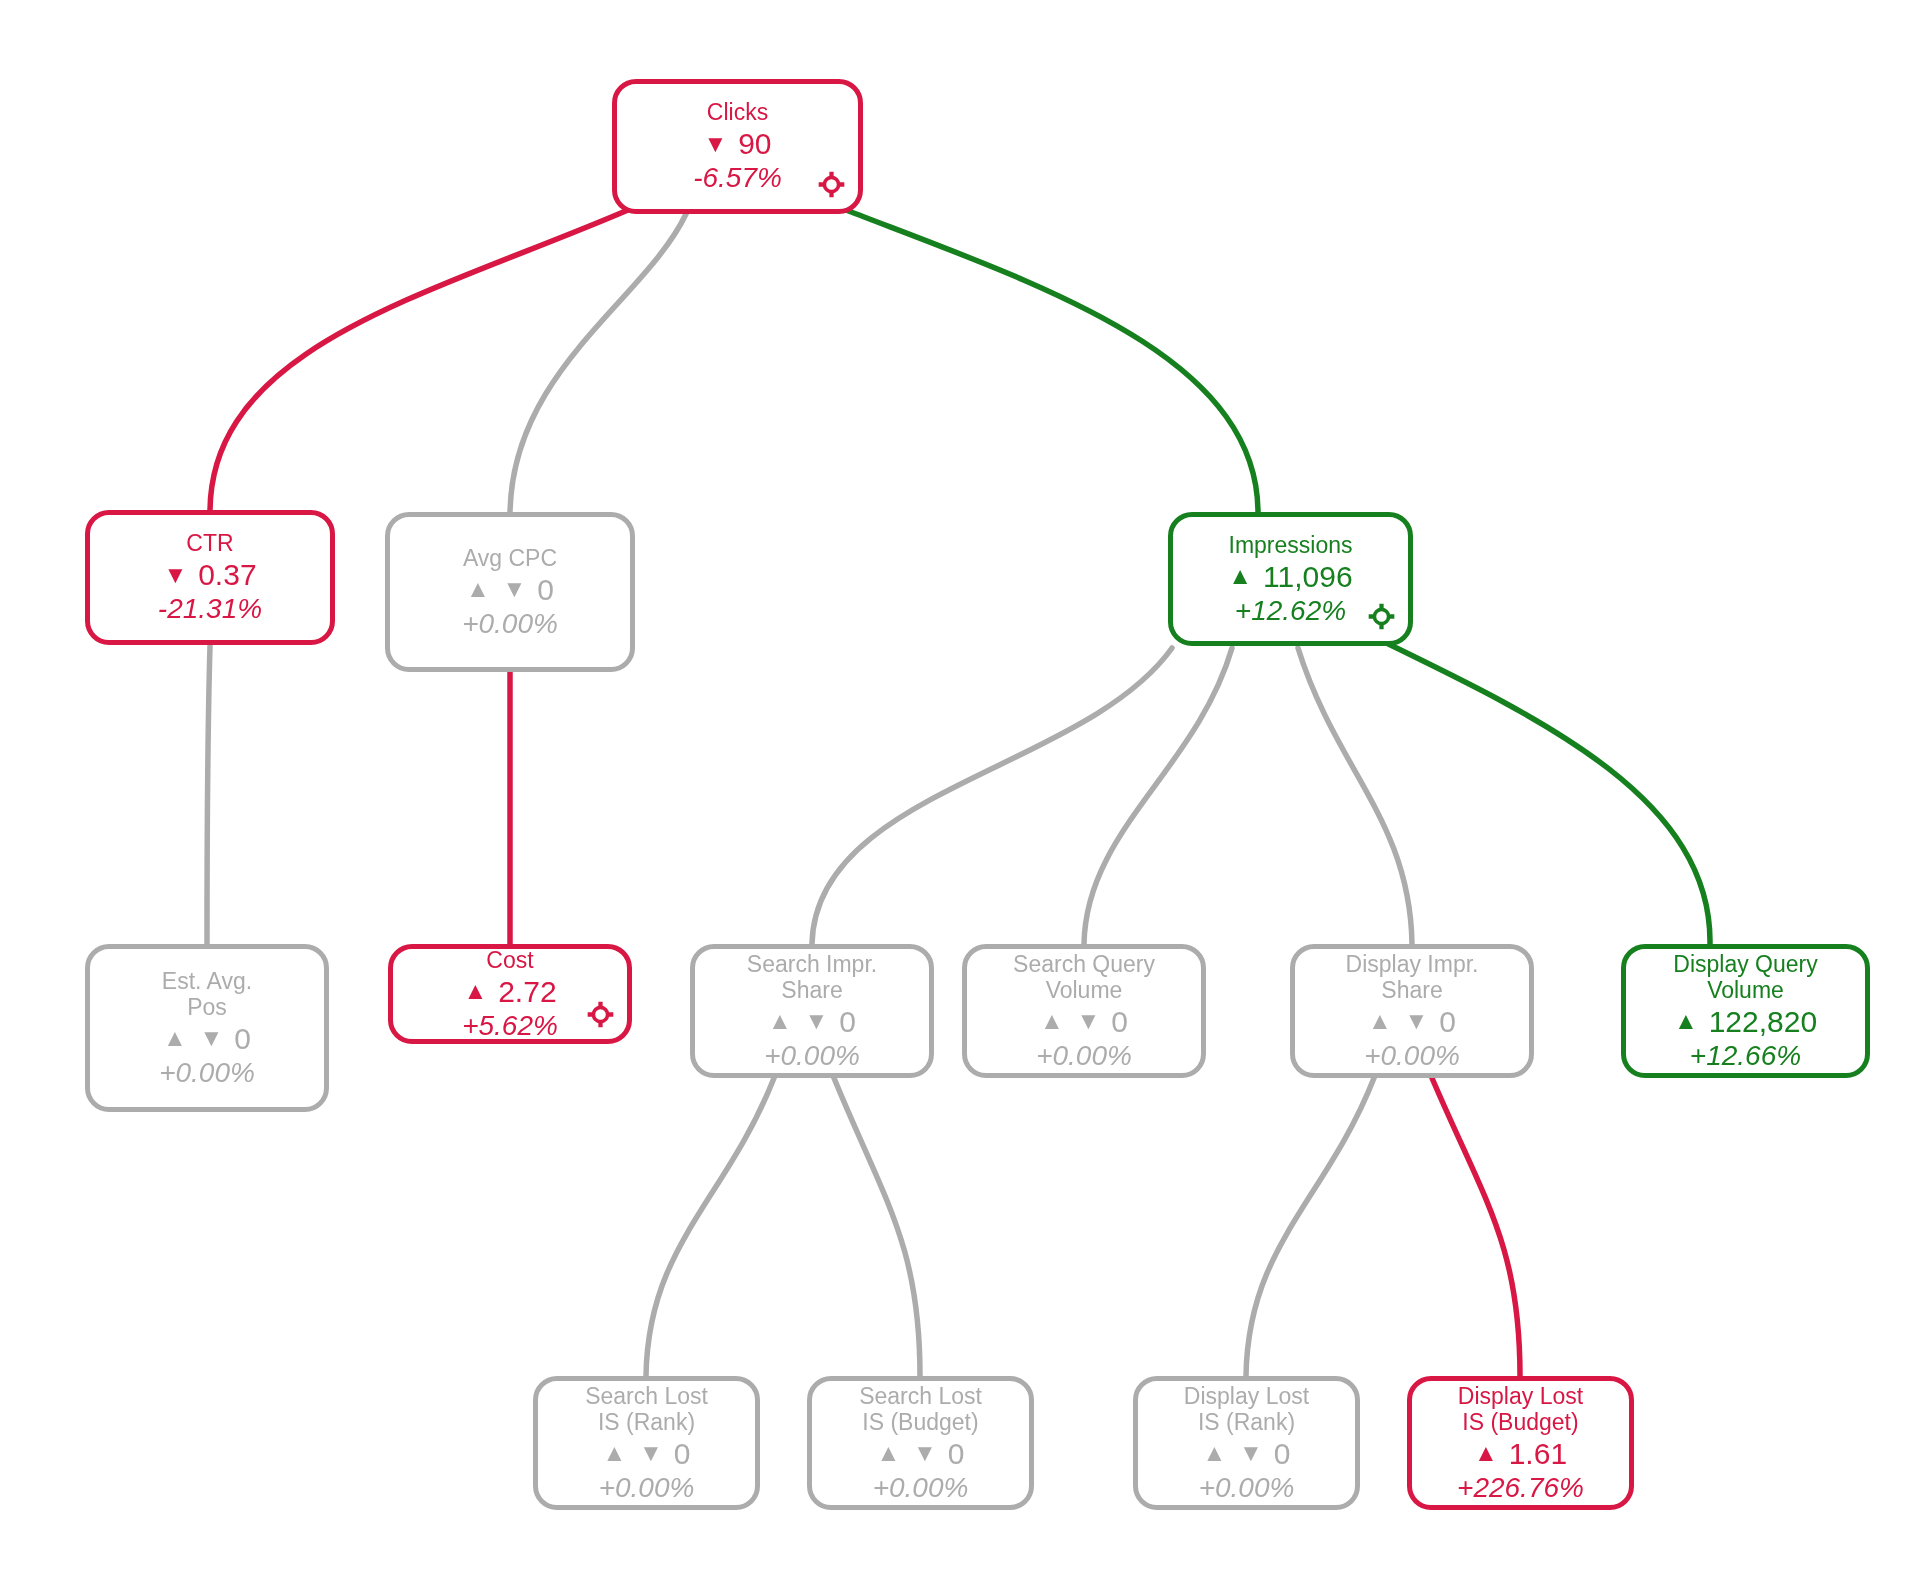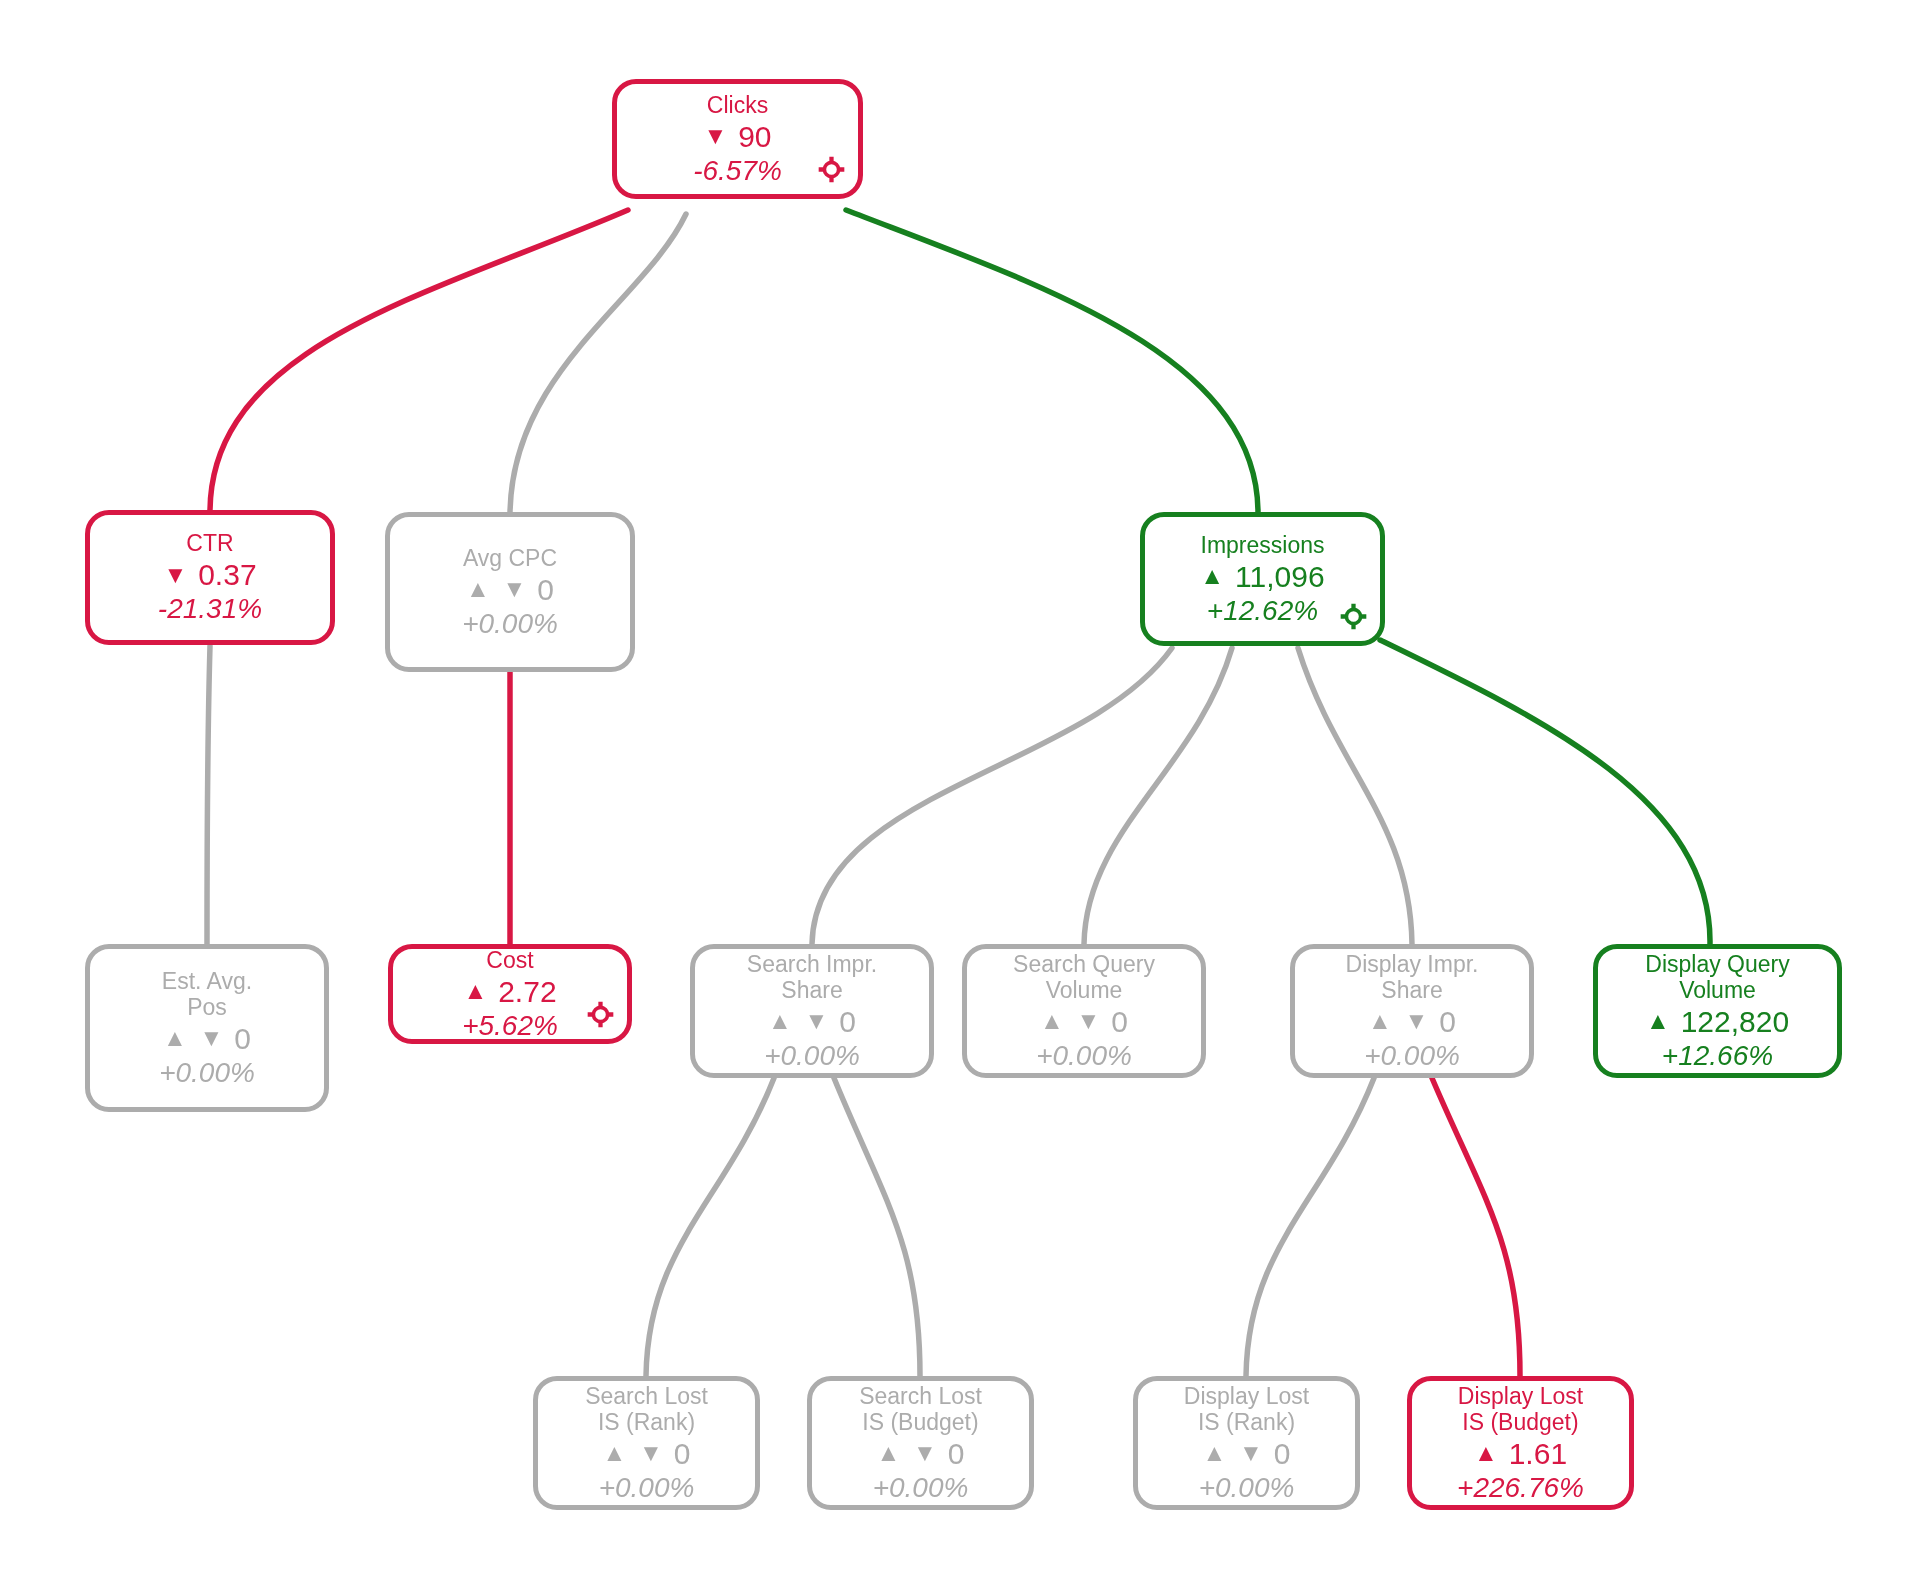--- a/index.html
+++ b/index.html
@@ -35,21 +35,21 @@
     display: flex;
     flex-direction: column;
     justify-content: center;
     align-items: center;
     text-align: center;
     color: var(--neutral);
     padding: 4px 8px;
     cursor: pointer;
   }
   .node.negative { border-color: var(--negative); color: var(--negative); }
-  .node.positive { border-color: var(--positive); color: var(--positive); }
+  .node.positive { border-color: var(--positive); color: var(--positive); margin-left: 28px; }
 
   .node-title {
     font-size: 23px;
     line-height: 26px;
     white-space: pre-line;
   }
   .node-value {
     display: flex;
     align-items: center;
     justify-content: center;
@@ -90,21 +90,21 @@
     <path d="M 1172 648 C 1085 770 815 790 812 944" class="neutral"></path>
     <path d="M 1232 648 C 1196 770 1086 830 1084 944" class="neutral"></path>
     <path d="M 1298 648 C 1336 770 1410 820 1412 944" class="neutral"></path>
     <path d="M 1380 640 C 1545 720 1712 800 1710 944" class="positive"></path>
     <path d="M 774 1078 C 726 1200 648 1245 646 1376" class="neutral"></path>
     <path d="M 834 1078 C 884 1200 920 1245 920 1376" class="neutral"></path>
     <path d="M 1374 1078 C 1326 1200 1248 1245 1246 1376" class="neutral"></path>
     <path d="M 1432 1078 C 1484 1200 1520 1245 1520 1376" class="negative"></path>
   </svg>
 
-  <div class="node negative" style="left:612px;top:79px;width:251px;height:120px">
+  <div class="node negative" style="left:612px;top:79px;width:251px;height:135px">
     <div class="node-title">Clicks</div>
     <div class="node-value">
       <span class="arrow">▼</span>
       <span class="val">90</span>
     </div>
     <div class="node-delta">-6.57%</div>
     <svg class="move-icon" viewBox="0 0 24 24">
       <circle cx="12" cy="12" r="6.3" fill="none" stroke="currentColor" stroke-width="3.2"></circle>
       <path d="M12 0.6 V5 M12 19 V23.4 M0.6 12 H5 M19 12 H23.4" stroke="currentColor" stroke-width="3.8"></path>
     </svg>

